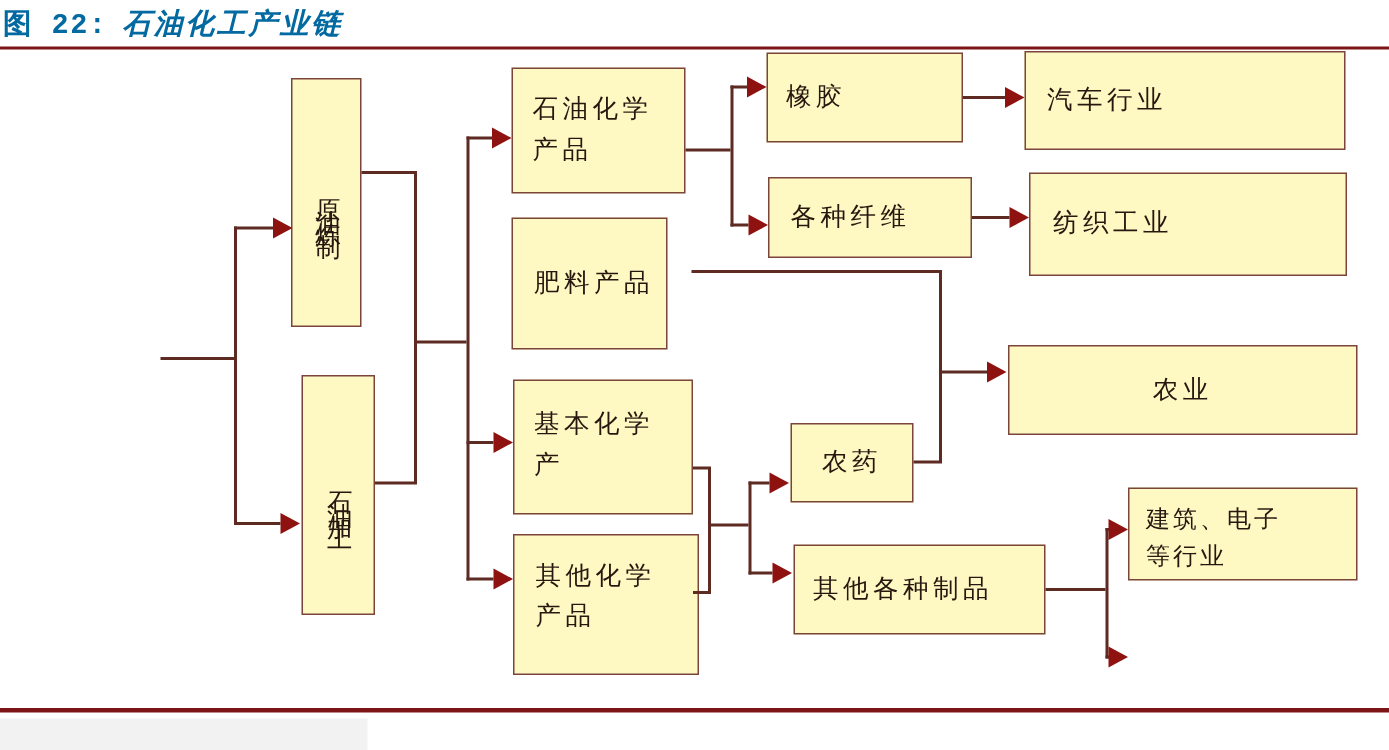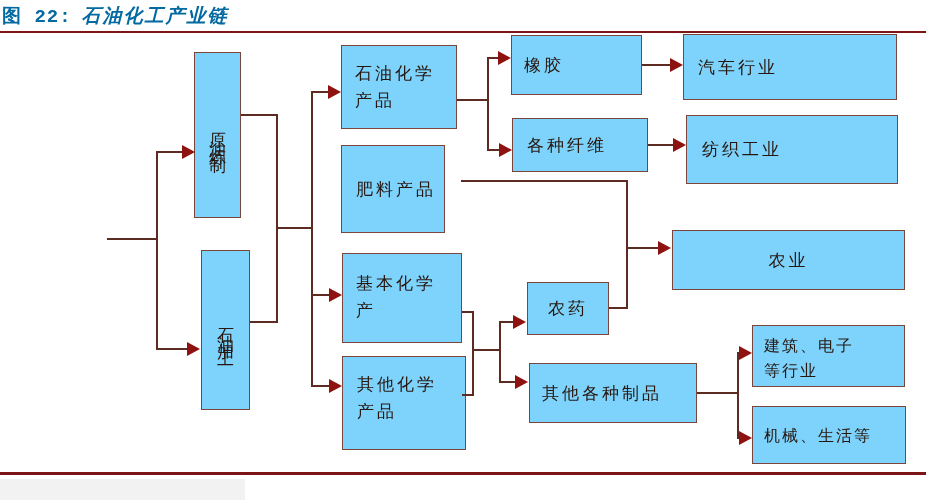--- a/index.html
+++ b/index.html
@@ -28,21 +28,21 @@
     background:#7d1517;
   }
   .footer-shade{
     position:absolute;left:0;top:479px;width:245px;height:21px;
     background:#f3f2f3;
   }
   
   .node{
     position:absolute;
     border:1.5px solid #7b453c;
-    background:#7dd3fc;
+    background:#fef9c3;
     color:#27170f;
     font-size:17px;
     letter-spacing:3px;
     line-height:27px;
     white-space:pre-line;
     box-sizing:border-box;
     display:flex;
   }
   .h-left{align-items:center;justify-content:flex-start;}
   .h-center{align-items:center;justify-content:center;}
@@ -98,21 +98,20 @@
 
   <div class="node h-left" style="left:683px;top:34px;width:214px;height:66px;padding-left:14px;">汽车行业</div>
 
   <div class="node h-left" style="left:686px;top:115px;width:212px;height:69px;padding-left:15px;">纺织工业</div>
 
   <div class="node h-center" style="left:672px;top:230px;width:233px;height:60px;">农业</div>
 
   <div class="node h-top" style="left:752px;top:325px;width:153px;height:62px;padding:7px 0 0 11px;font-size:16px;letter-spacing:2px;line-height:25px;">建筑、电子
 等行业</div>
 
-  <div class="node h-left" style="left:752px;top:406px;width:154px;height:58px;padding-left:11px;font-size:16px;letter-spacing:2px;">机械、生活等</div>
 
   <div class="ln" style="left:107px;top:238px;width:49px;height:2px;"></div>
   <div class="ln" style="left:156px;top:151px;width:2px;height:199px;"></div>
   <div class="ln" style="left:156px;top:151px;width:27px;height:2px;"></div>
   <div class="arr" style="left:182px;top:145px;"></div>
   <div class="ln" style="left:156px;top:348px;width:31px;height:2px;"></div>
   <div class="arr" style="left:187px;top:342px;"></div>
 
   <div class="ln" style="left:241px;top:114px;width:35px;height:2px;"></div>
   <div class="ln" style="left:276px;top:114px;width:2px;height:209px;"></div>

